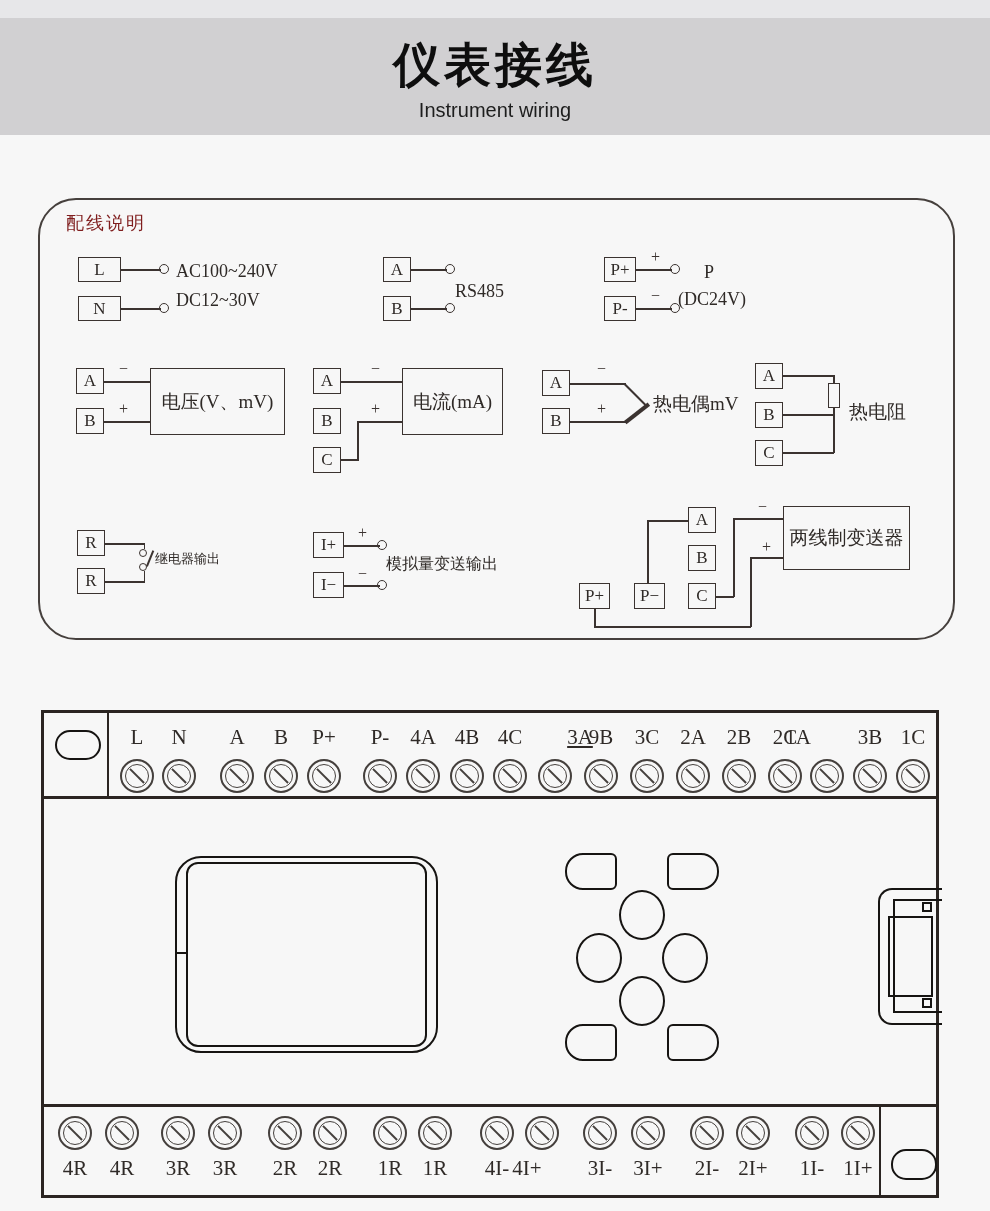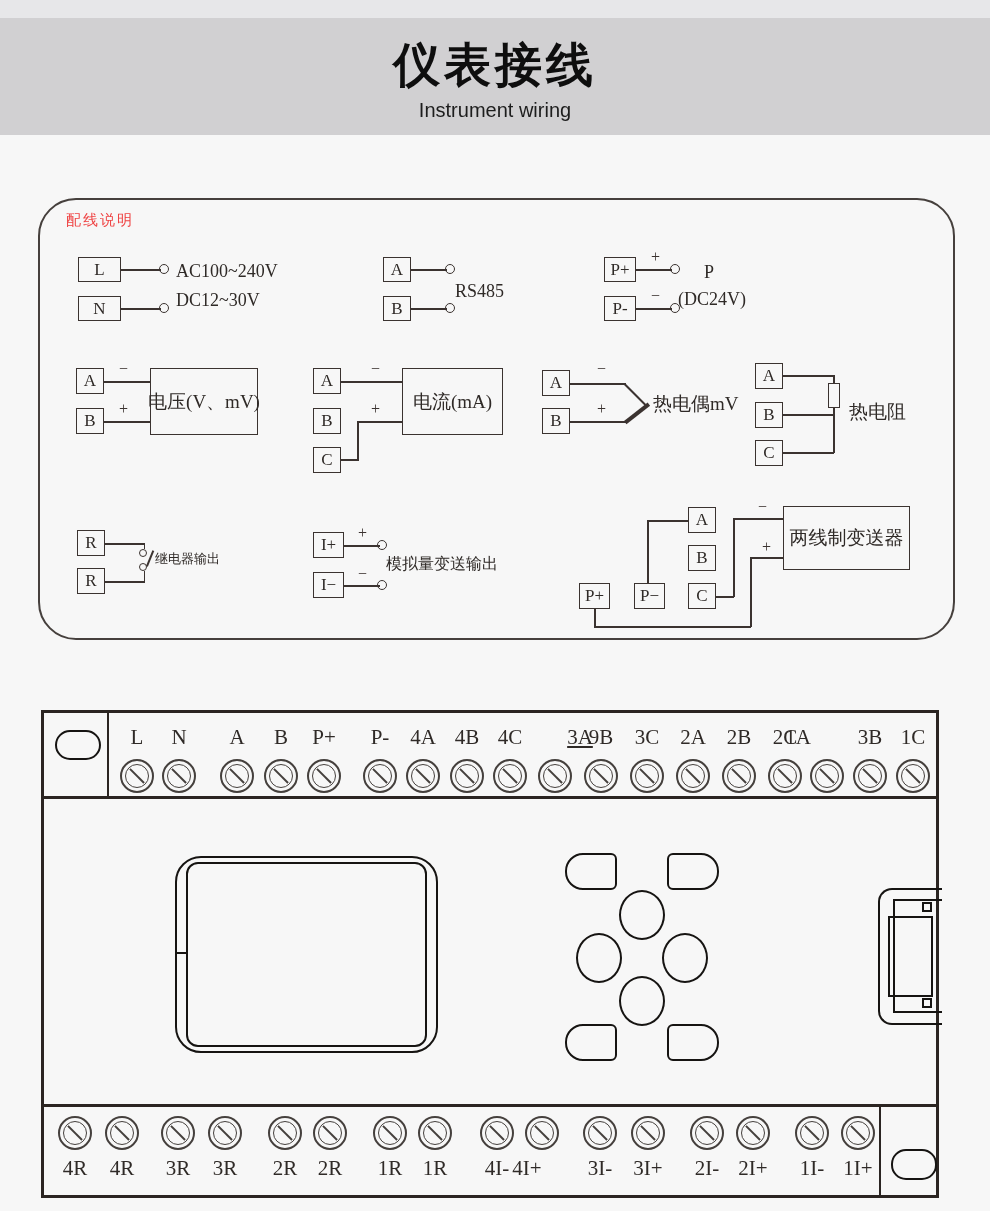--- a/index.html
+++ b/index.html
@@ -12,21 +12,21 @@
   .page{position:relative;width:990px;height:1211px;background:#f7f7f7;overflow:hidden;
         font-family:"Liberation Serif","DejaVu Serif",serif;color:var(--ln)}
   
   .band-top{position:absolute;left:0;top:0;width:990px;height:18px;background:#e7e7e9}
   .header{position:absolute;left:0;top:18px;width:990px;height:117px;background:#d1d0d2;text-align:center}
   .title{margin-top:16px;font-family:"Liberation Sans","DejaVu Sans",sans-serif;
          font-weight:900;font-size:47px;letter-spacing:4px;color:#0e0e0e}
   .subtitle{font-family:"Liberation Sans","DejaVu Sans",sans-serif;font-size:20px;color:#1d1d1d;margin-top:2px}
   
   .wbox{position:absolute;left:38px;top:198px;width:917px;height:442px;border:2px solid #46403d;border-radius:38px;background:transparent}
-  .wbox-title{position:absolute;left:66px;top:211px;font-size:15px;letter-spacing:2px;color:#ef4444}
+  .wbox-title{position:absolute;left:66px;top:211px;font-size:18px;letter-spacing:2px;color:#7f1d1d}
   
   .w{position:absolute;background:var(--ln);height:1.5px}
   .vw{position:absolute;background:var(--ln);width:1.5px}
   .tbox{position:absolute;border:1.5px solid var(--ln);display:flex;align-items:center;justify-content:center;
         font-size:17px;background:transparent;color:#2f2a27}
   .mbox{position:absolute;border:1.5px solid var(--ln);display:flex;align-items:center;justify-content:center;
         font-size:19px;background:transparent;color:#2f2a27;white-space:nowrap}
   .oc{position:absolute;width:10px;height:10px;border:1.5px solid var(--ln);border-radius:50%;background:transparent}
   .pm{position:absolute;font-size:16px;color:var(--ln)}
   .lb{position:absolute;white-space:nowrap;color:#2f2a27}
@@ -104,21 +104,21 @@
     <div class="lb" style="left:678px;top:289px;font-size:18px">(DC24V)</div>
   </div>
 
   <div>
     <div class="tbox" style="left:76px;top:368px;width:28px;height:26px">A</div>
     <div class="tbox" style="left:76px;top:408px;width:28px;height:26px">B</div>
     <i class="w" style="left:104px;top:381px;width:46px"></i>
     <i class="w" style="left:104px;top:421px;width:46px"></i>
     <div class="pm" style="left:119px;top:360px">−</div>
     <div class="pm" style="left:119px;top:400px">+</div>
-    <div class="mbox" style="left:150px;top:368px;width:108px;height:67px">电压(V、mV)</div>
+    <div class="mbox" style="left:150px;top:368px;width:135px;height:67px">电压(V、mV)</div>
   </div>
 
   <div>
     <div class="tbox" style="left:313px;top:368px;width:28px;height:26px">A</div>
     <div class="tbox" style="left:313px;top:408px;width:28px;height:26px">B</div>
     <div class="tbox" style="left:313px;top:447px;width:28px;height:26px">C</div>
     <i class="w" style="left:341px;top:381px;width:61px"></i>
     <i class="w" style="left:341px;top:459px;width:18px"></i>
     <i class="vw" style="left:357px;top:421px;height:39px"></i>
     <i class="w" style="left:357px;top:421px;width:45px"></i>

